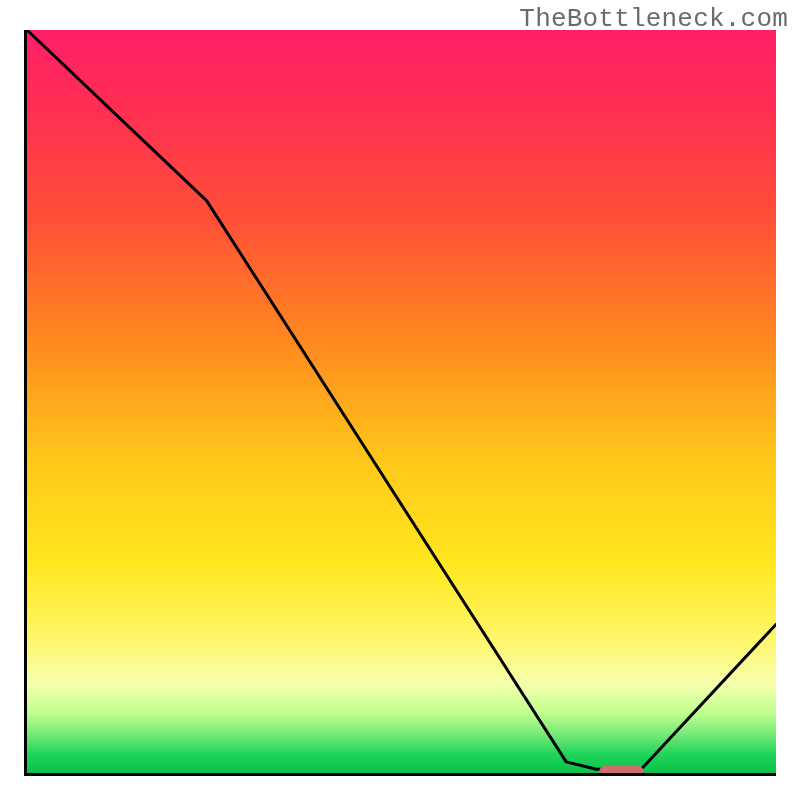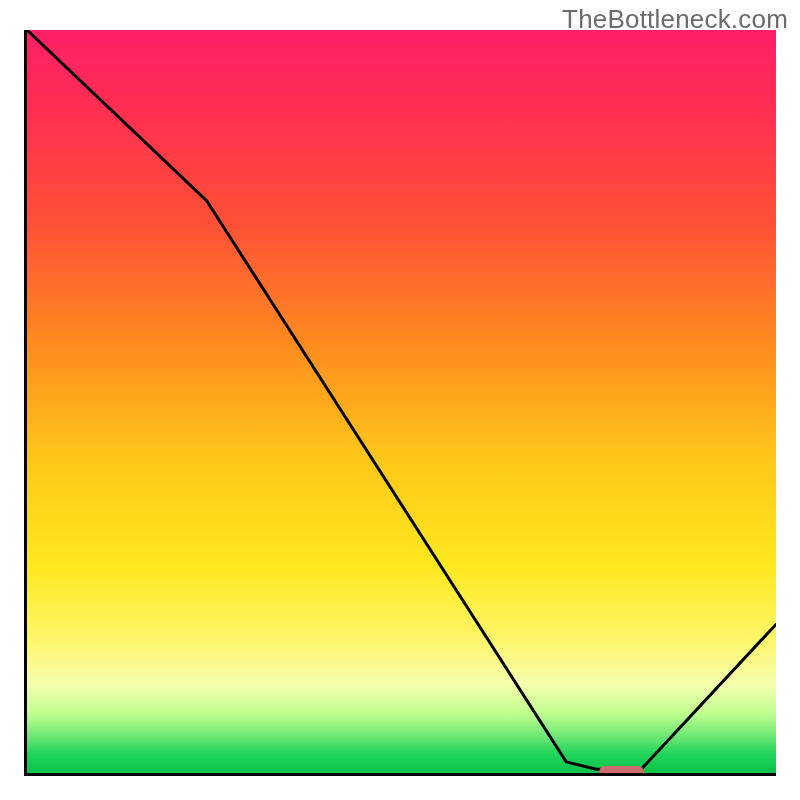--- a/index.html
+++ b/index.html
@@ -7,20 +7,21 @@
     padding: 0;
     width: 800px;
     height: 800px;
     background: #ffffff;
     font-family: Arial, Helvetica, sans-serif;
   }
   .container {
     position: relative;
     width: 800px;
     height: 800px;
+    font-family: Liberation Mono, monospace;
   }
   .watermark {
     position: absolute;
     top: 4px;
     right: 12px;
     color: #6b6b6b;
     font-size: 26px;
     font-weight: 400;
     letter-spacing: 0.2px;
     z-index: 10;

